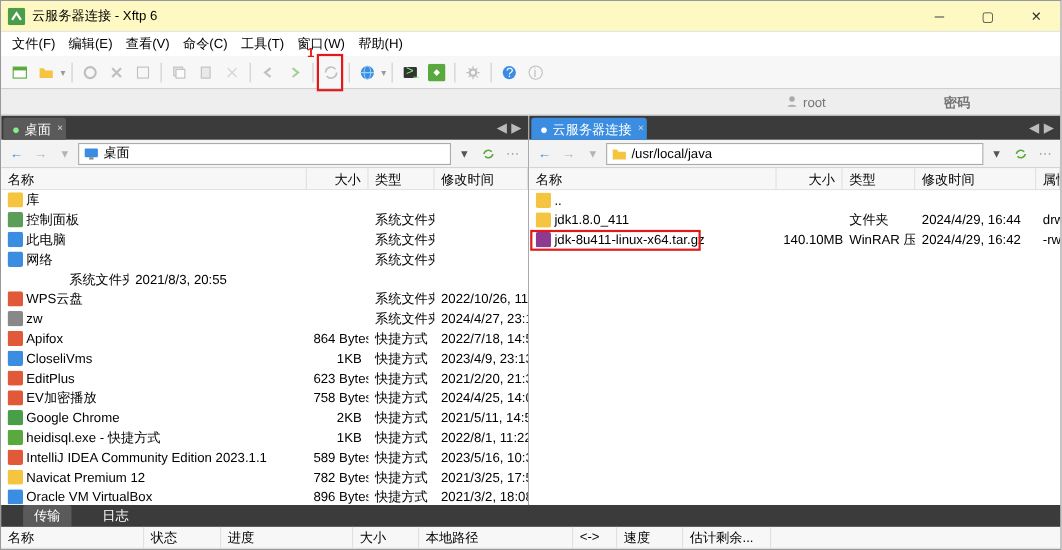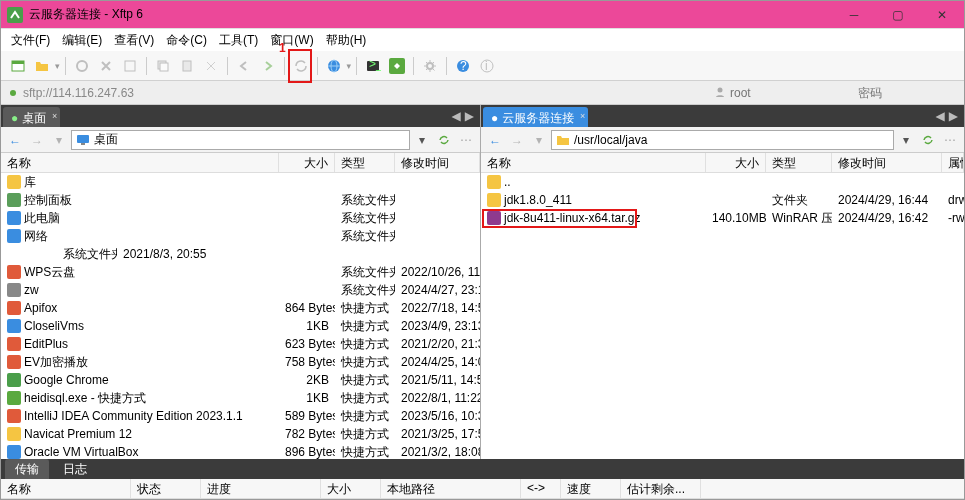--- a/index.html
+++ b/index.html
@@ -1,17 +1,17 @@
 <!DOCTYPE html>
 <html><head>
 <meta charset="utf-8">
 <style>
 *{box-sizing:border-box;margin:0;padding:0;font-family:"Microsoft YaHei",Tahoma,sans-serif;font-size:12px;user-select:none}
 body{background:#f0f0f0;width:965px;height:500px;overflow:hidden;display:flex;flex-direction:column;border:1px solid #999}
-.titlebar{height:28px;background:#ec4899;display:flex;align-items:center;padding-left:6px;border-bottom:1px solid #e0e0e0}
+.titlebar{height:28px;background:#fef9c3;display:flex;align-items:center;padding-left:6px;border-bottom:1px solid #e0e0e0}
 .titlebar .icon{width:16px;height:16px;margin-right:6px}
 .titlebar .title{flex:1}
 .wincaps{display:flex}
 .wincaps div{width:44px;height:28px;display:flex;align-items:center;justify-content:center;color:#333}
 .menubar{height:22px;background:#fff;display:flex;align-items:center;padding-left:6px;gap:4px}
 .menubar span{padding:2px 4px}
 .toolbar{height:30px;background:#f7f7f7;display:flex;align-items:center;padding-left:6px;gap:2px;border-bottom:1px solid #d0d0d0;position:relative}
 .tbtn{width:22px;height:22px;display:flex;align-items:center;justify-content:center;border-radius:2px}
 .sep{width:1px;height:18px;background:#ccc;margin:0 3px}
 .redbox1{position:absolute;border:2px solid #e31818;left:287px;top:-2px;width:24px;height:34px;pointer-events:none}
@@ -33,21 +33,21 @@
 .pathbar{height:26px;background:#f3f3f3;display:flex;align-items:center;padding:0 4px;gap:2px;border-bottom:1px solid #ccc}
 .navbtn{width:20px;height:20px;display:flex;align-items:center;justify-content:center;color:#555}
 .pathbox{flex:1;height:20px;border:1px solid #aaa;background:#fff;display:flex;align-items:center;padding:0 4px;gap:4px}
 .listhead{height:20px;background:#f7f7f7;display:flex;border-bottom:1px solid #ddd}
 .listhead .col{padding:2px 6px;border-right:1px solid #e0e0e0;white-space:nowrap;overflow:hidden}
 .listbody{flex:1;overflow:auto;background:#fff;position:relative}
 .row{height:18px;display:flex;align-items:center;white-space:nowrap}
 .row .cell{padding:0 6px;overflow:hidden;white-space:nowrap}
 .ficon{width:14px;height:14px;display:inline-block;vertical-align:middle;margin-right:3px}
 .redbox2{position:absolute;border:2px solid #e31818;left:1px;top:36px;width:155px;height:19px;pointer-events:none}
-.xferhead{height:20px;background:#3b3b3b;display:flex;align-items:center;padding-left:4px;gap:4px;color:#fff}
+.xferhead{height:20px;background:#3b3b3b;display:flex;align-items:center;padding-left:20px;gap:18px;color:#fff}
 .xferhead .xt{background:#5a5a5a;padding:2px 10px;border-radius:3px 3px 0 0}
 .xfercols{height:20px;background:#f7f7f7;display:flex;border-bottom:1px solid #ddd}
 .xfercols .c{padding:2px 6px;border-right:1px solid #e0e0e0}
 .col-name-l{width:278px}.col-size-l{width:56px;text-align:right}.col-type-l{width:60px}.col-mtime-l{flex:1}
 .col-name-r{width:225px}.col-size-r{width:60px;text-align:right}.col-type-r{width:66px}.col-mtime-r{width:110px}.col-attr-r{flex:1}
 </style>
 </head>
 <body>
 
 <div class="titlebar">
@@ -176,36 +176,30 @@
       <svg width="16" height="16">
         <circle cx="8" cy="8" r="6" fill="none" stroke="#888"></circle>
         <text x="6" y="12" fill="#888" font-size="9">i</text>
       </svg>
     </div>
   <div class="redbox1"></div>
   <div class="redlbl" style="left:278px;top:-10px">1</div>
 </div>
 
 <div class="addrbar">
-  <div class="host">
-    <svg width="12" height="12">
-        <circle cx="6" cy="6" r="3" fill="#5aa93f"></circle>
-      </svg>
-    <input value="sftp://114.116.247.63" style="">
-  </div>
   <div style="flex:1"></div>
   <div class="user">
       <svg width="12" height="12">
         <circle cx="6" cy="4" r="2.5" fill="#aaa"></circle>
         <path d="M2 11c0-2.5 8-2.5 8 0" fill="#aaa"></path>
       </svg>
       <input style="width: 120px;" placeholder="root">
     </div>
   <div class="pass">
-      <input type="password" style="width: 100px;" placeholder="密码">
+      <input type="password" style="width: 100px; font-weight: bold;" placeholder="密码">
     </div>
 </div>
 
 <div class="panes">
 
   <div class="pane left">
     <div class="ptabs">
       <div class="ptab local">
           <span style="color:#8e8">●</span>
           <span>桌面</span>

